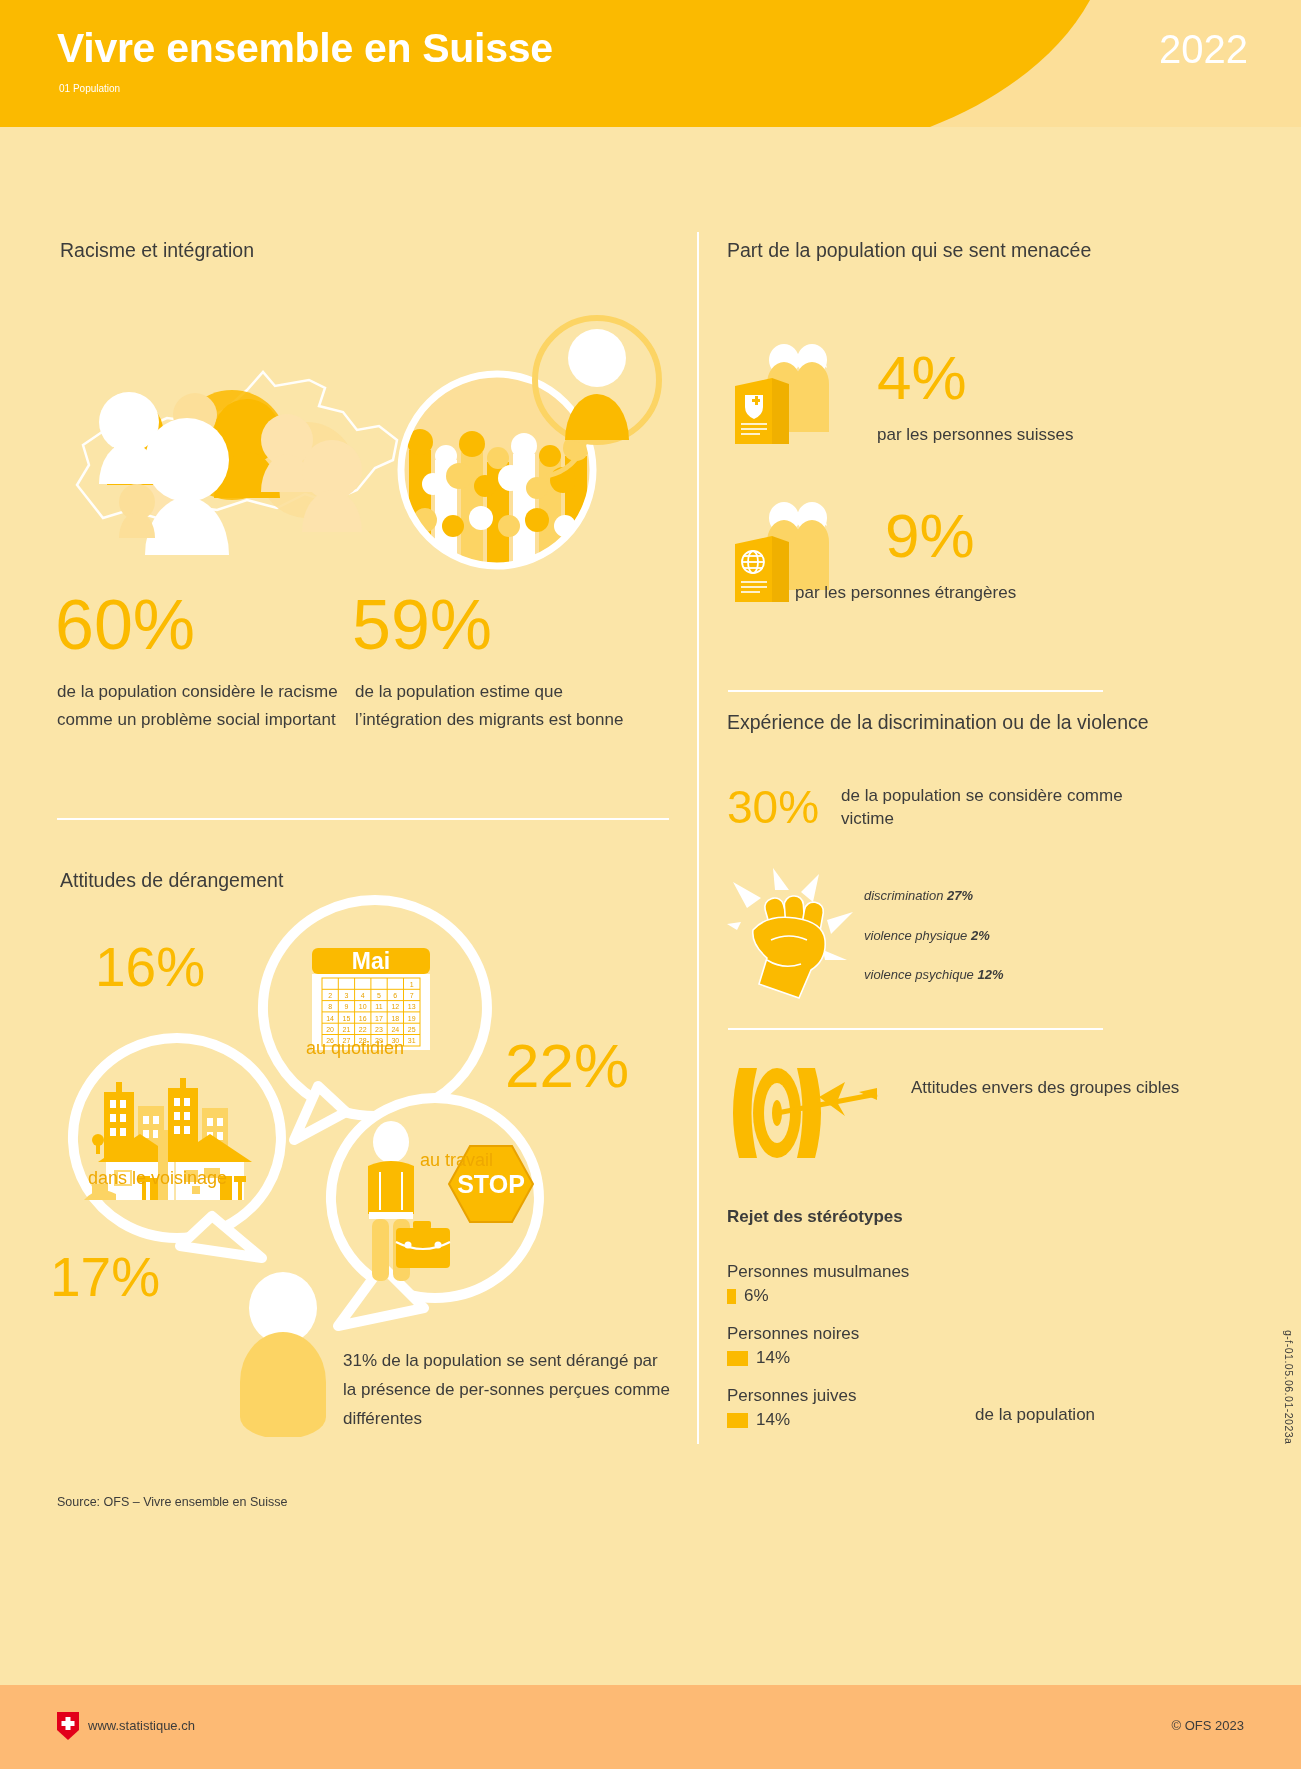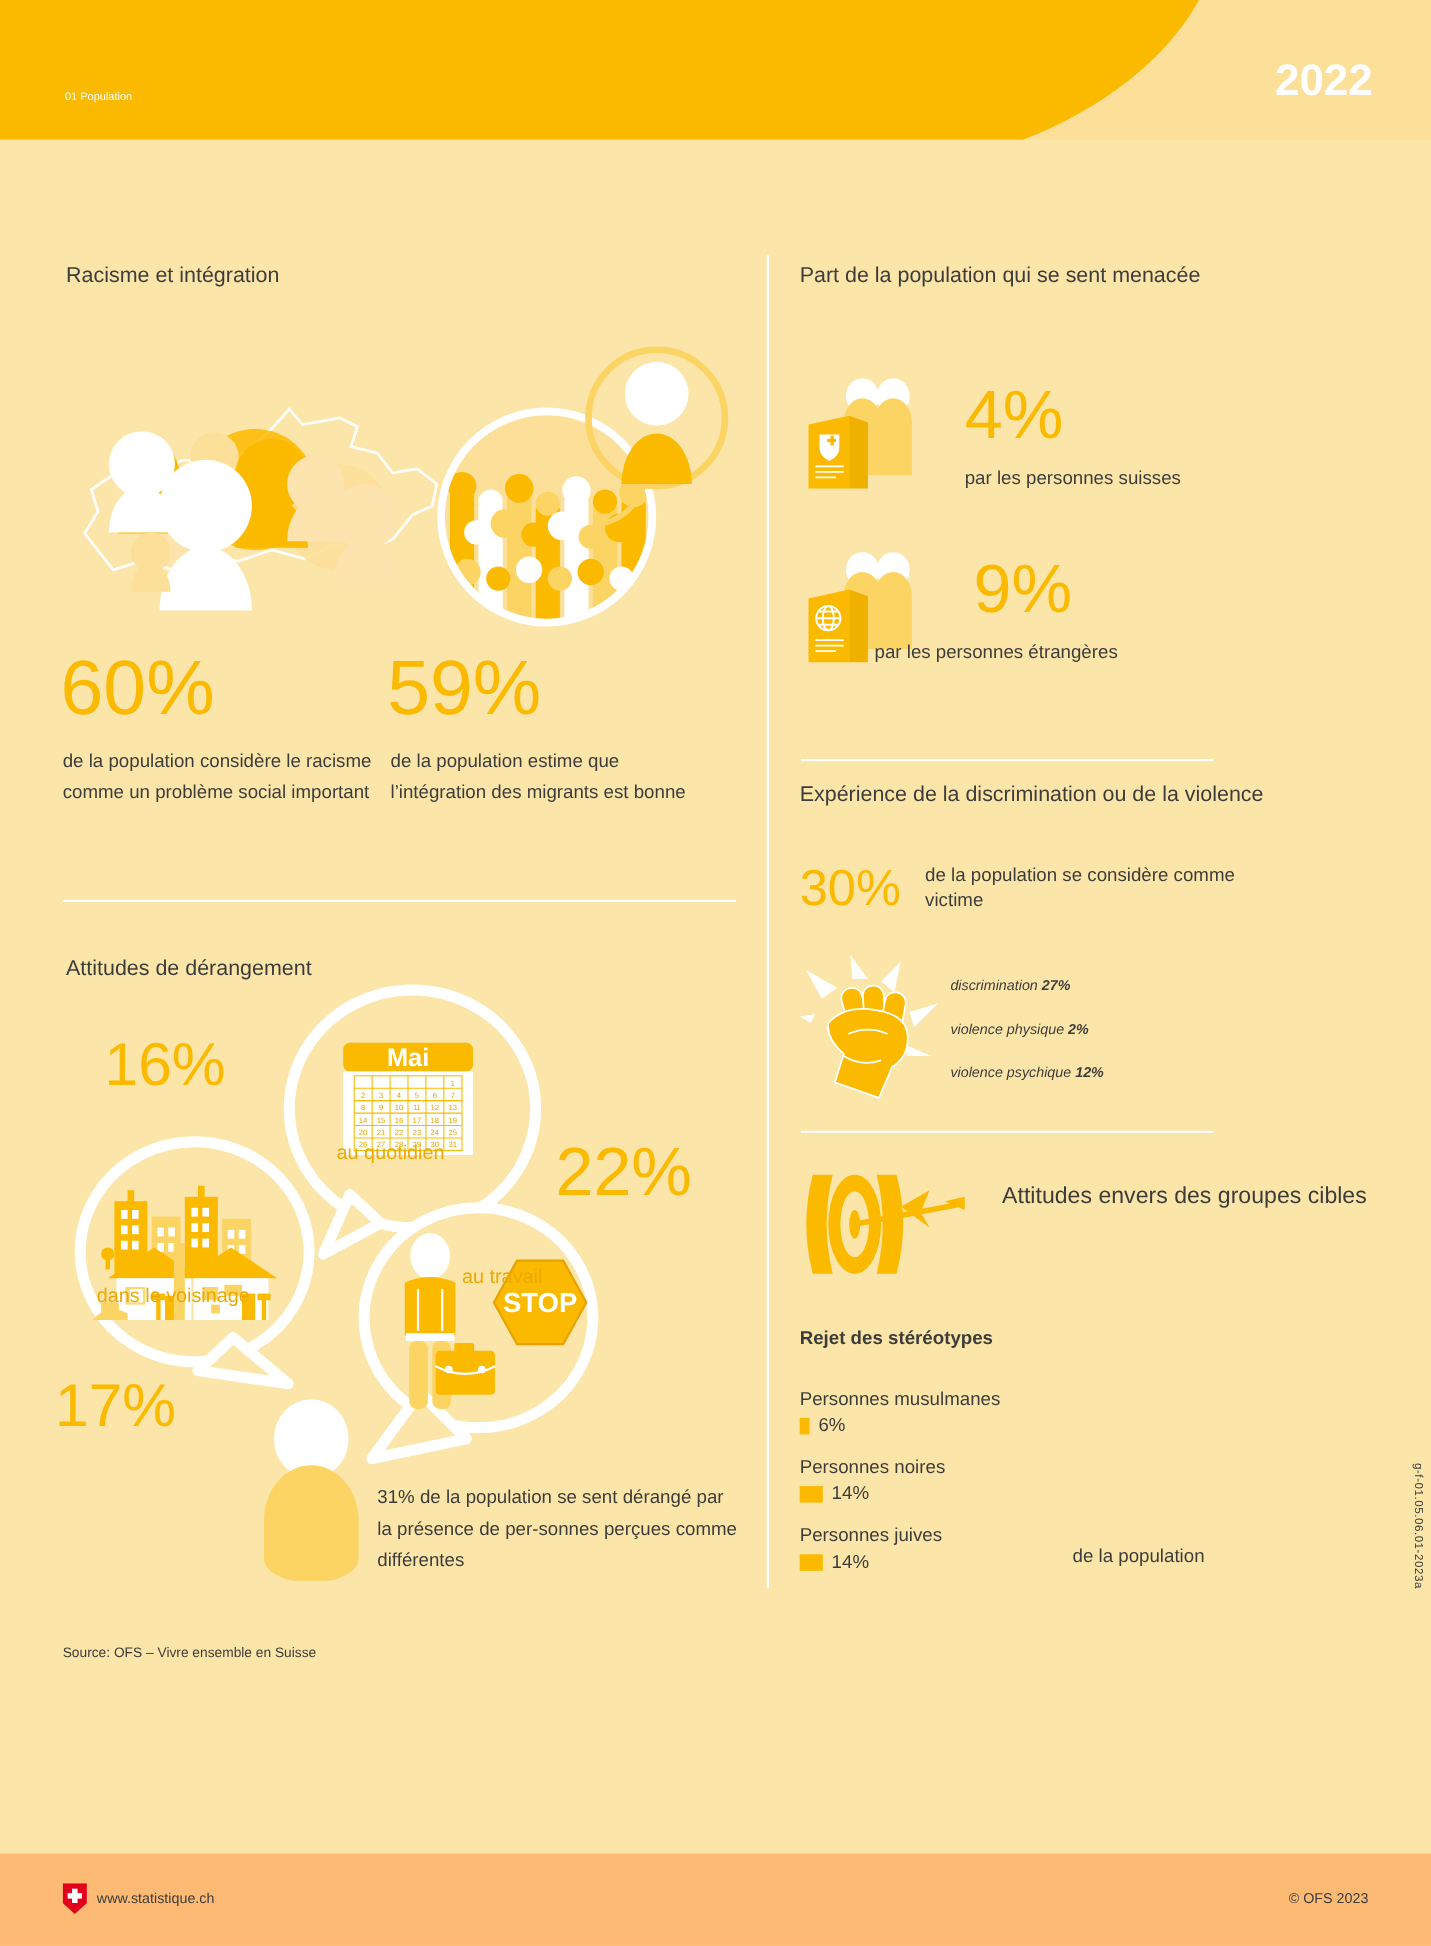--- a/index.html
+++ b/index.html
@@ -26,21 +26,21 @@
     position: absolute; left: 57px; top: 25px;
     font-size: 41px; font-weight: bold; color: #ffffff;
     letter-spacing: -0.3px;
   }
   .header-sub {
     position: absolute; left: 59px; top: 83px;
     font-size: 10px; color: #ffffff;
   }
   .header-year {
     position: absolute; right: 53px; top: 27px;
-    font-size: 40px; font-weight: bold; color: #ffffff; margin-top: 24px;
+    font-size: 40px; font-weight: normal; color: #ffffff;
   }
 
   
   .sect-title { font-size: 19.5px; color: #3c3c3b; line-height: 28px; }
   .big-pct { color: #fbba00; font-weight: 300; }
   .body-txt { font-size: 17px; color: #3c3c3b; line-height: 28px; }
 
   .vdivider {
     position: absolute; left: 697px; top: 232px; width: 2px; height: 1212px;
     background: #ffffff;
@@ -88,21 +88,21 @@
   .threat-pct { font-size: 62px; }
   .threat-label { font-size: 17px; }
 
   #disc-title { position: absolute; left: 727px; top: 708px; }
   #pct30 { position: absolute; left: 727px; top: 780px; font-size: 46px; }
   #txt30 { position: absolute; left: 841px; top: 784px; width: 300px; line-height: 23px; }
 
   .viol-item { position: absolute; left: 864px; font-size: 13px; font-style: italic; }
   .viol-item b { font-weight: bold; }
 
-  #attitudes-txt { position: absolute; left: 911px; top: 1074px; line-height: 28px; font-size: 21px; }
+  #attitudes-txt { position: absolute; left: 911px; top: 1074px; line-height: 28px; font-size: 17px; }
 
   #rejet-title { position: absolute; left: 727px; top: 1207px; font-size: 17px; font-weight: bold; }
 
   .stereo { position: absolute; left: 727px; }
   .stereo-label { font-size: 17px; color: #3c3c3b; }
   .stereo-row { display: flex; align-items: center; margin-top: 4px; }
   .stereo-bar { height: 15px; background: #fbba00; }
   .stereo-val { font-size: 17px; color: #3c3c3b; margin-left: 8px; }
 
   #pop-note { position: absolute; left: 975px; top: 1405px; font-size: 17px; }
@@ -126,20 +126,21 @@
   .footer-copy { position: absolute; right: 57px; top: 33px; font-size: 13px; color: #3c3c3b; }
 </style>
 </head>
 <body>
 
 <div class="header">
   <svg class="header-shape" viewBox="0 0 1301 127" preserveAspectRatio="none">
     <rect x="0" y="0" width="1301" height="127" fill="#fcdf99"></rect>
     <path d="M0,0 L1090,0 C1060,55 1000,100 930,127 L0,127 Z" fill="#fbba00"></path>
   </svg>
+  <div class="header-title">Vivre ensemble en Suisse</div>
   <div class="header-sub">01 Population</div>
   <div class="header-year">2022</div>
 </div>
 
 <div class="vdivider"></div>
 <div class="hr-left"></div>
 <div class="hr-r1"></div>
 <div class="hr-r2"></div>
 
 <div id="left-title" class="sect-title">Racisme et intégration</div>

